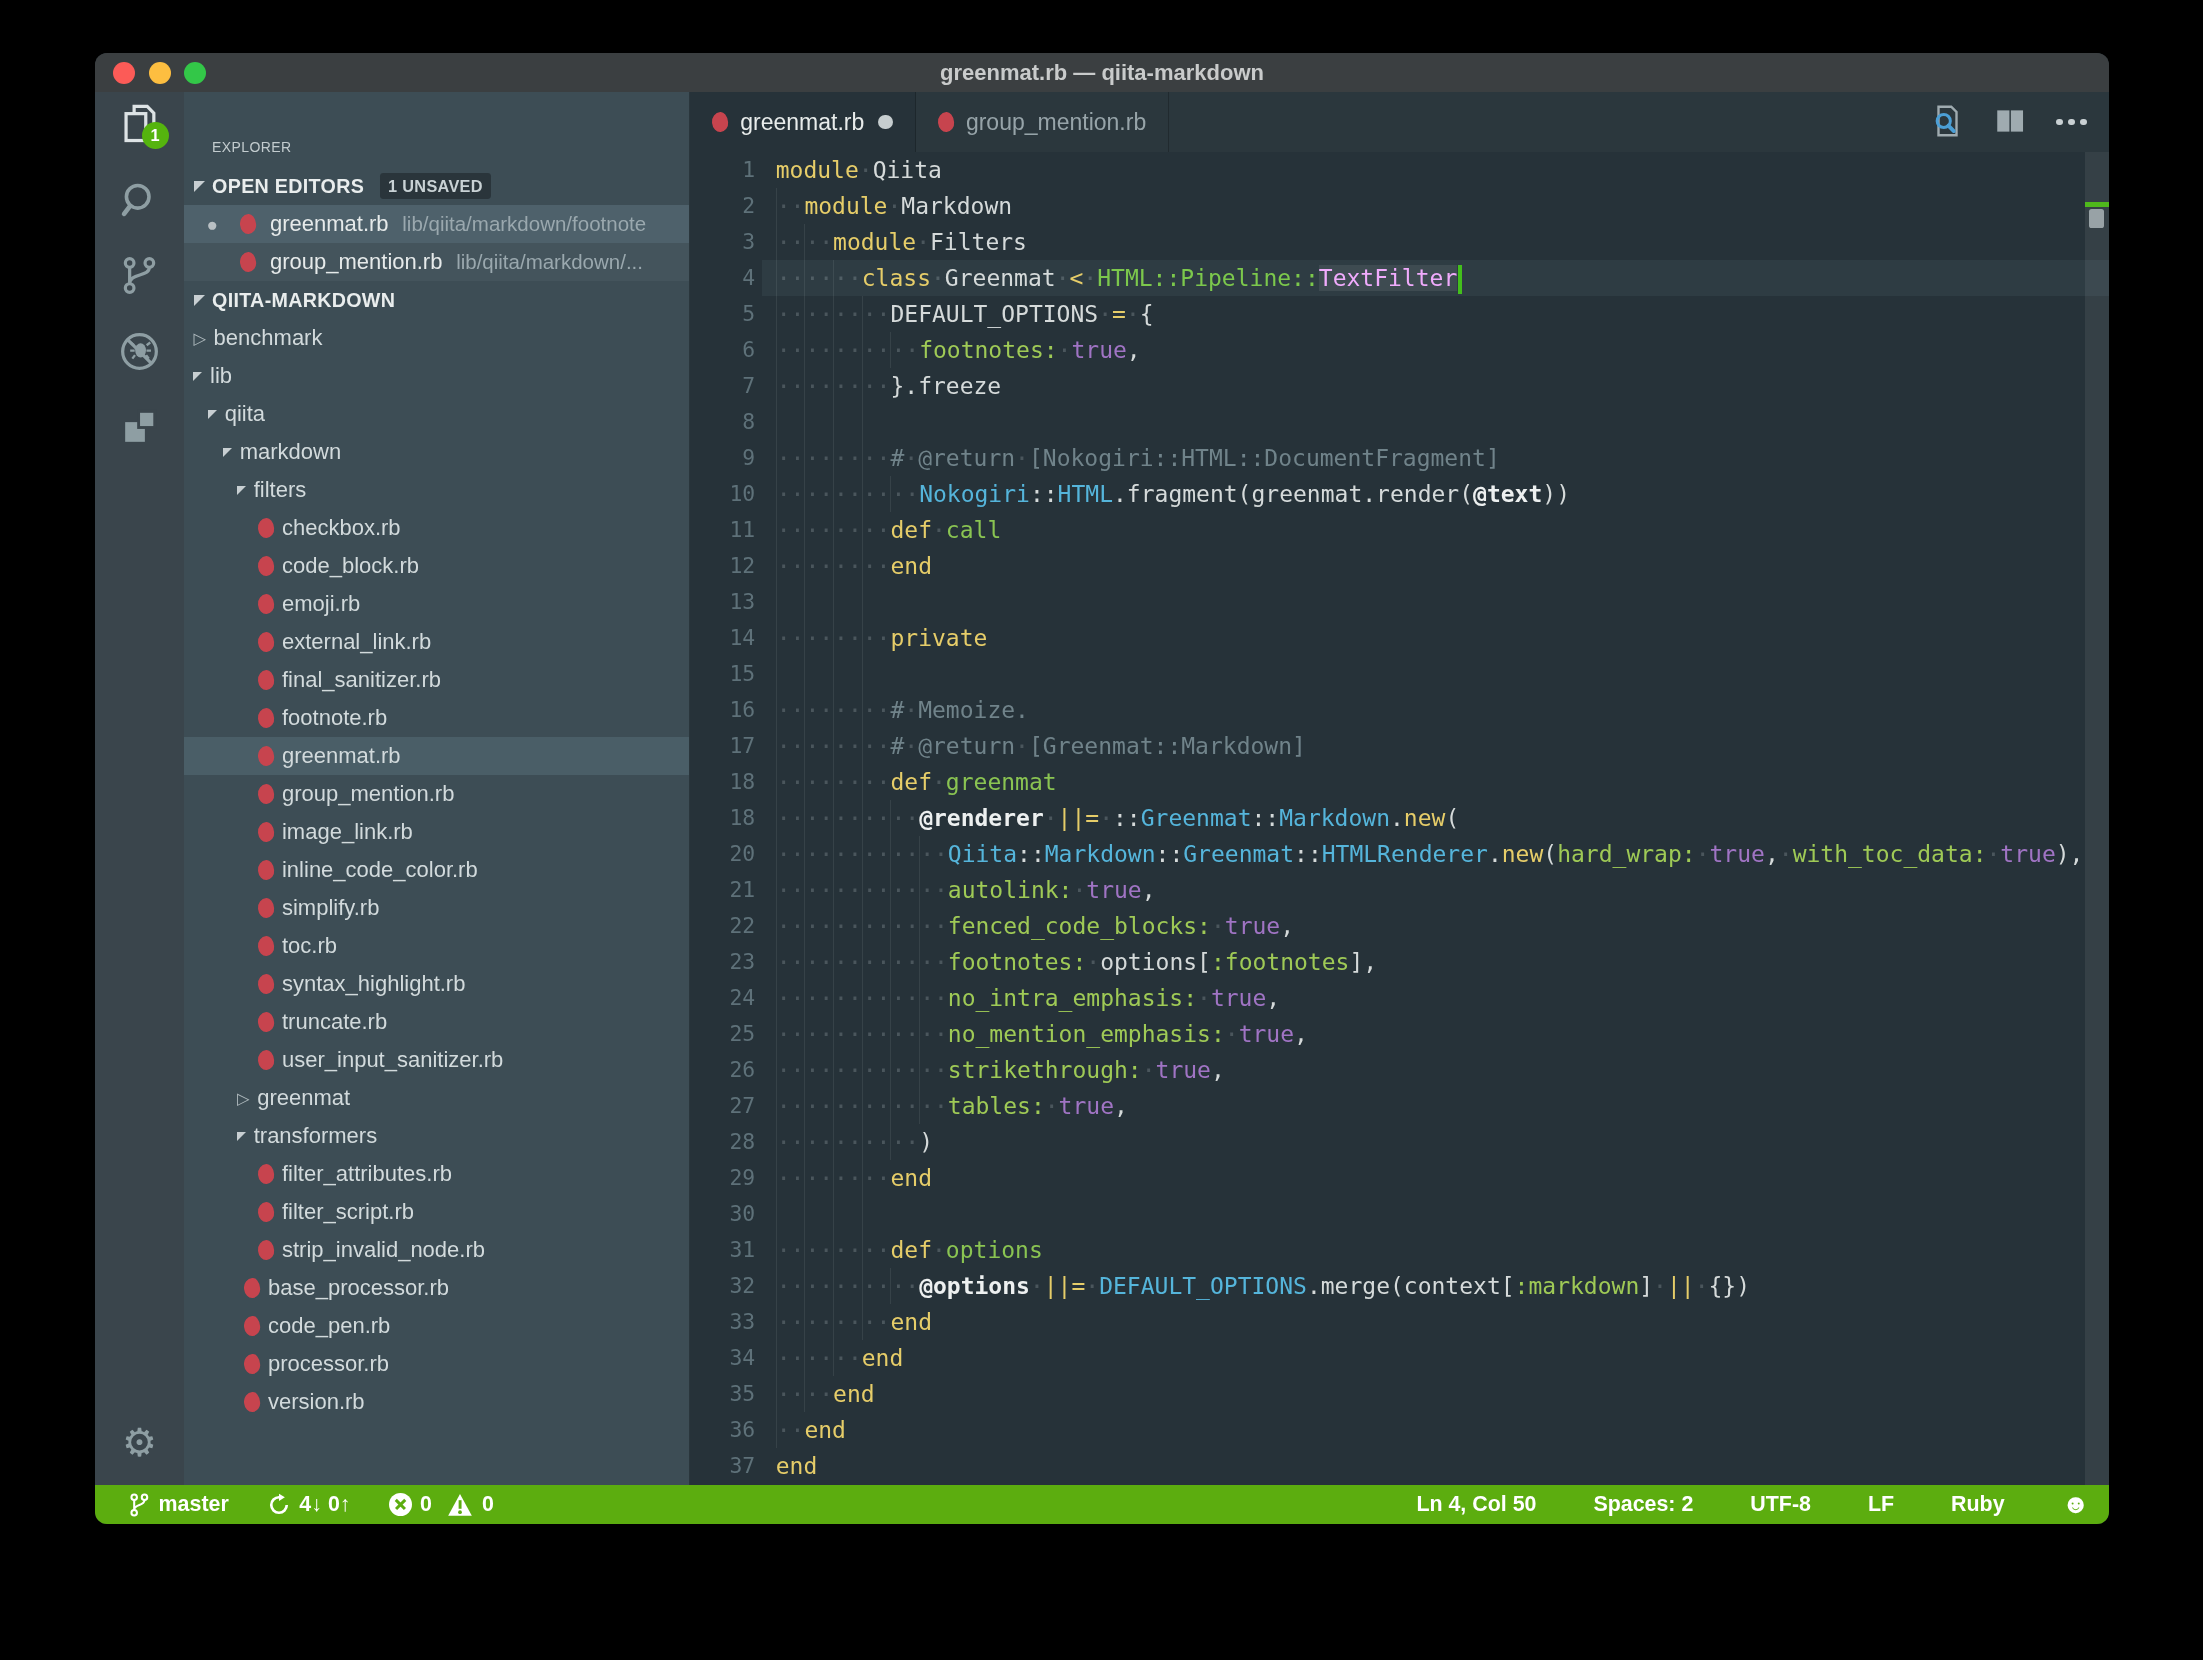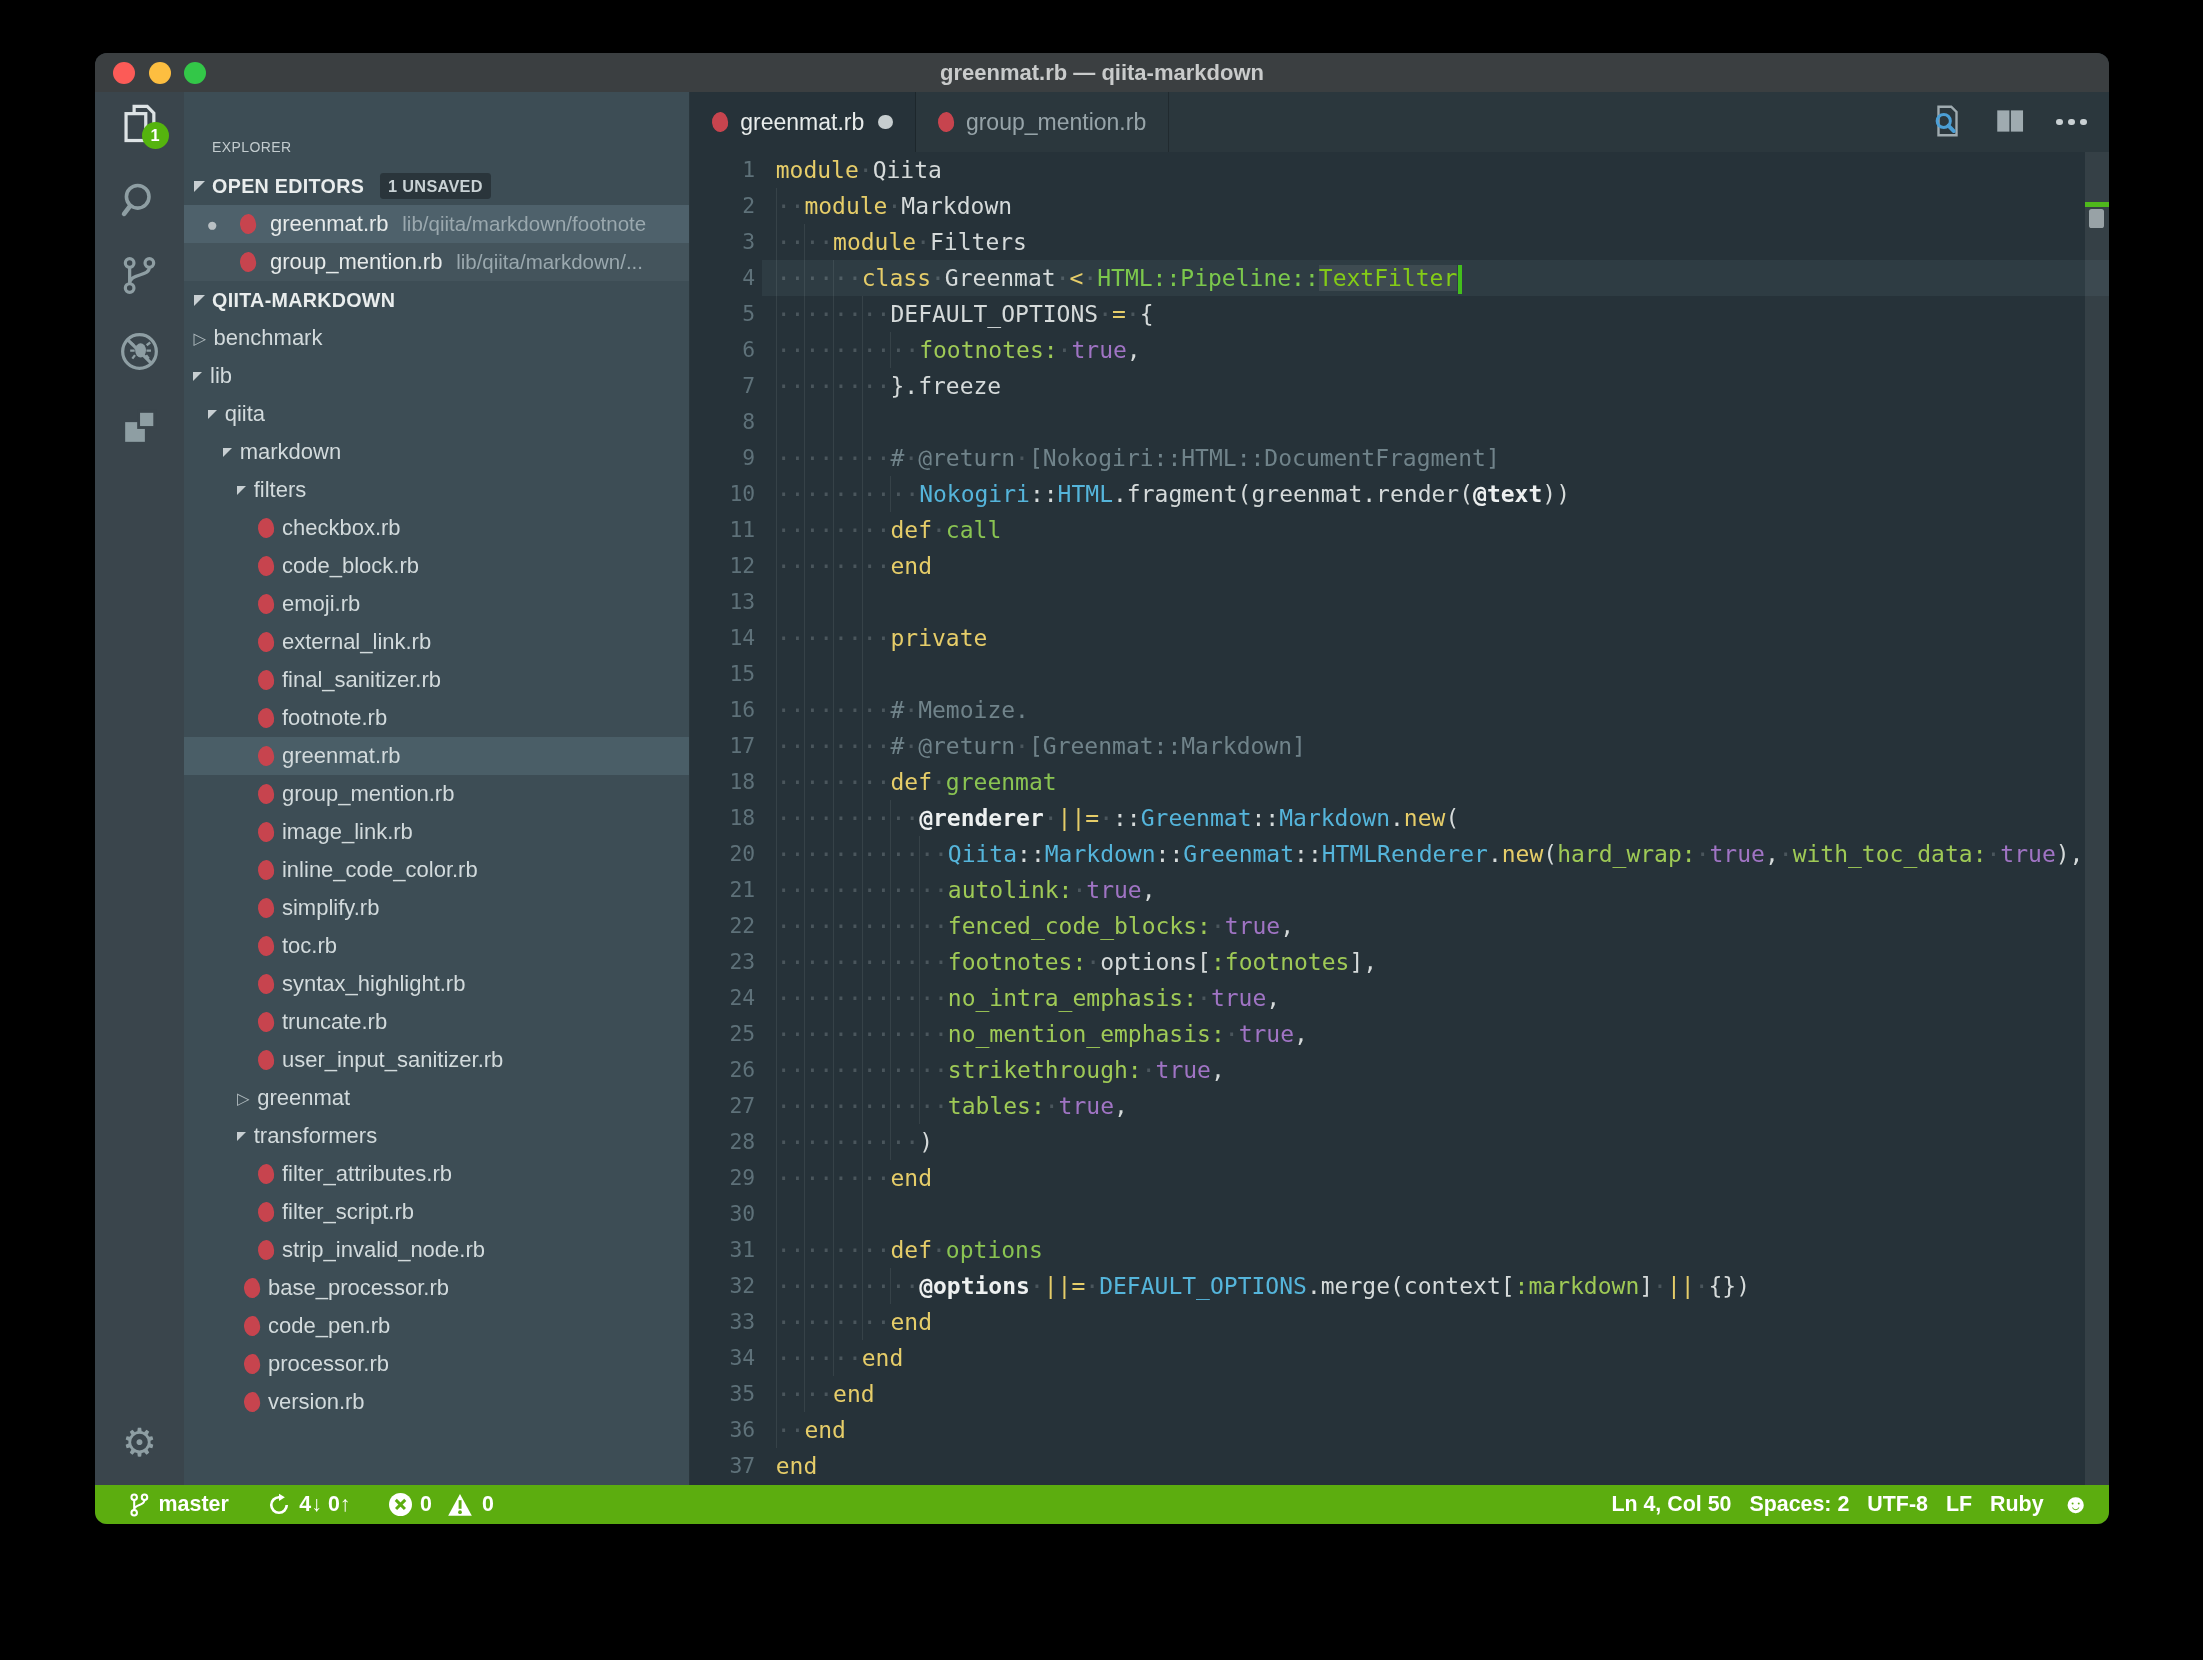--- a/index.html
+++ b/index.html
@@ -70,31 +70,31 @@
   .gutter{width:72px;flex:0 0 72px;text-align:right;padding-right:0;}
   .ln{height:36px;line-height:36px;font-size:21.4px;color:#5E7179;padding-right:6.8px;}
   .codelines{flex:1;min-width:0;}
   .cl{height:36px;line-height:36px;font-size:23px;color:#D5DADA;white-space:pre;padding-left:13.7px;}
   .cl.cur{background:#2E3C43;}
   .gd{display:inline-block;width:2ch;border-left:0.9px solid rgba(220,230,235,.09);color:rgba(220,230,235,.20);}
   .dot{color:rgba(220,230,235,.20);}
   .kw{color:#E6CD69;} .cls{color:#55B5DB;} .fn{color:#8AC452;} .sym{color:#9FCA56;}
   .pur{color:#A074C4;} .cmt{color:#70838A;} .txt{color:#D5DADA;}
   .ivar{color:#EDF0F0;font-weight:700;}
-  .grn{color:#7CC84C;} .grnhl{color:#84cc16;background:rgba(255,255,255,.08);}
+  .grn{color:#7CC84C;} .grnhl{color:#f0abfc;background:rgba(255,255,255,.08);}
   .cursor{display:inline-block;width:3.4px;height:29px;background:#43BF1C;vertical-align:middle;margin-left:0.9px;}
   .ruler{position:absolute;top:0;right:0;bottom:0;width:24px;background:rgba(255,255,255,.07);}
   .ruler .cmark{position:absolute;left:0;right:0;top:50px;height:5.1px;background:#4FB81C;}
   .ruler .thumb{position:absolute;left:4.3px;top:57px;width:14.6px;height:19px;border-radius:2.6px;background:#98A2A6;}
 
   
   .statusbar{height:39px;flex:0 0 39px;background:#5CAD0F;display:flex;align-items:center;
              color:#fff;font-size:21.4px;font-weight:600;}
   .stleft{display:flex;align-items:center;gap:38px;padding-left:33px;}
-  .stright{margin-left:auto;display:flex;align-items:center;gap:18px;padding-right:19px;}
+  .stright{margin-left:auto;display:flex;align-items:center;gap:57px;padding-right:19px;}
   .stitem{display:flex;align-items:center;gap:8.6px;}
   .st-err{width:23px;height:23px;border-radius:50%;background:#fff;position:relative;}
   .st-err::before,.st-err::after{content:"";position:absolute;left:5.1px;top:10.3px;width:13px;height:2.6px;background:#5CAD0F;}
   .st-err::before{transform:rotate(45deg);} .st-err::after{transform:rotate(-45deg);}
   .smiley{font-size:27px;line-height:1;color:#fff;}
 </style>
 </head>
 <body>
 
 <div class="canvas">

